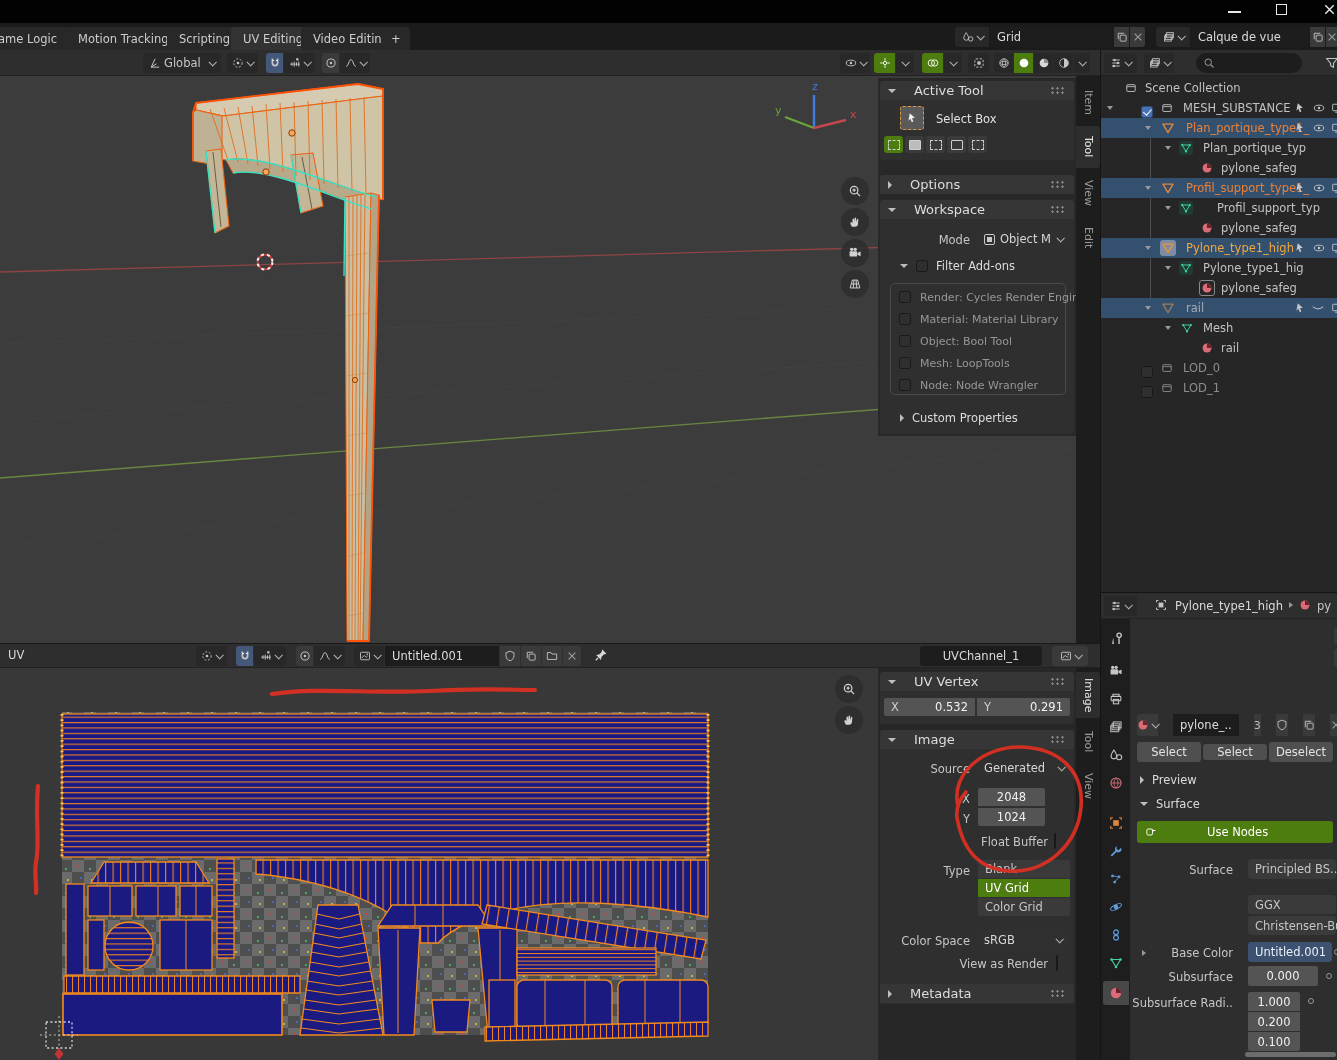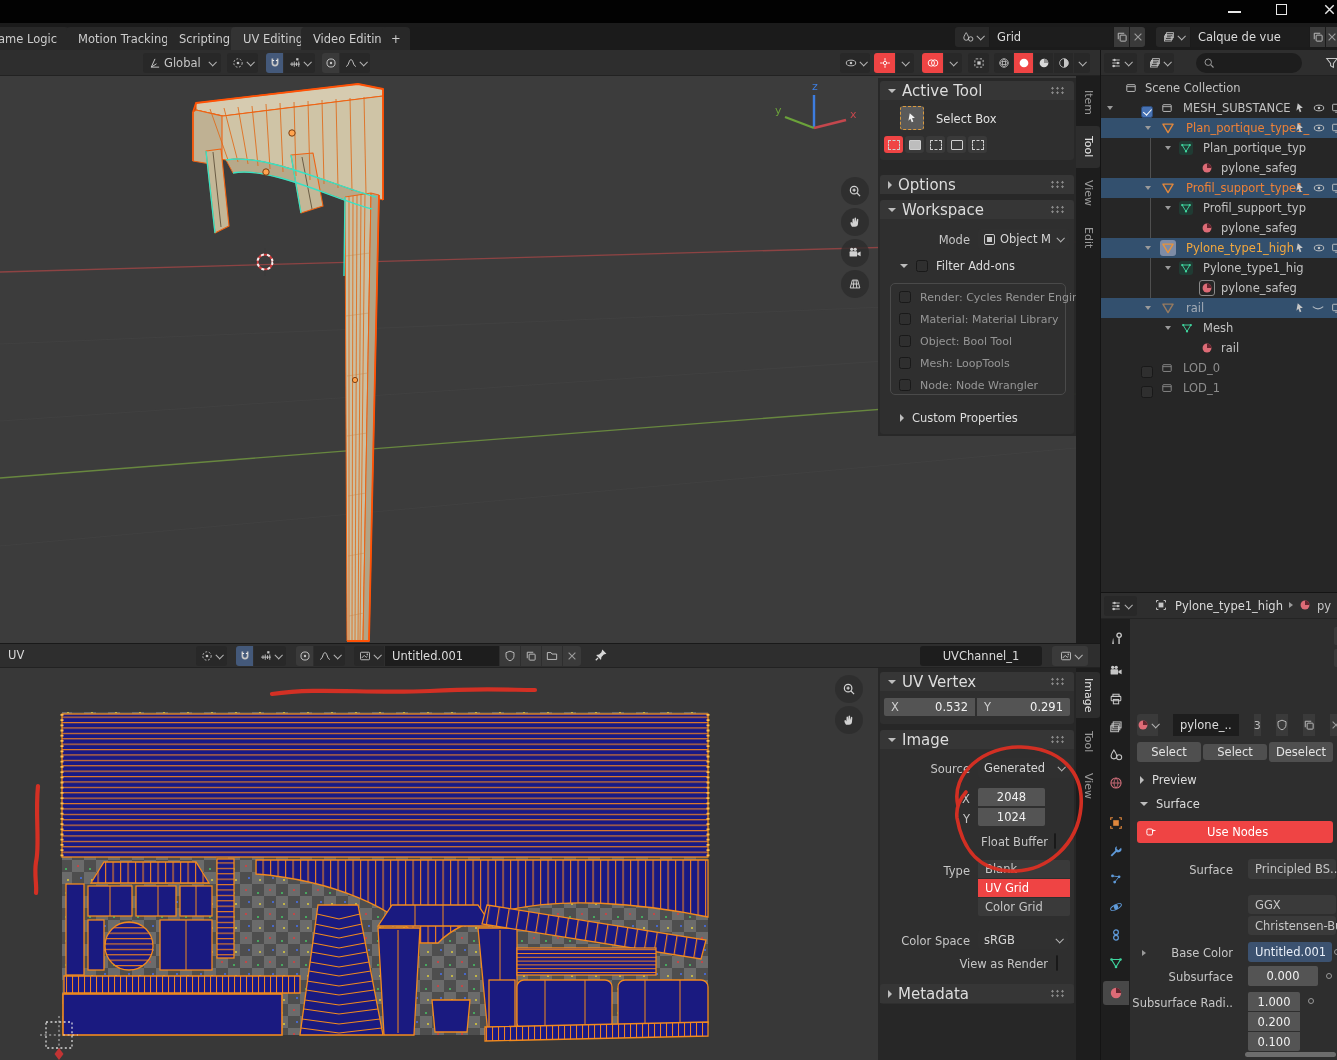--- a/index.html
+++ b/index.html
@@ -6,37 +6,37 @@
 html,body{background:#000}
 body{font-family:"DejaVu Sans","Liberation Sans",sans-serif;-webkit-font-smoothing:antialiased}
 #app{position:relative;width:1337px;height:1060px;overflow:hidden;background:#161616;font-size:12px;color:#c8c8c8}
 .a{position:absolute}
 .f{display:flex;align-items:center}
 .lbl{color:#c6c6c6;font-size:11.5px;white-space:nowrap}
 .rt{justify-content:flex-end;text-align:right}
 .btn{background:#282828;border-radius:3px;display:flex;align-items:center;justify-content:center;gap:3px;color:#c9c9c9}
 .btn.lite{background:#3a3a3a}
 .btn.press{background:#44597a}
-.btn.blue{background:#ef4444;color:#fff}
+.btn.blue{background:#4d7c0f;color:#fff}
 .vfield{background:#545454;border-radius:2px;color:#f1f1f1;font-size:11.5px;display:flex;align-items:center;padding:0 7px}
 .dark{background:#1d1d1d;border-radius:3px;color:#dcdcdc;font-size:11.5px;display:flex;align-items:center;padding:0 7px}
 .drop{background:#303030;border-radius:3px;color:#d6d6d6;font-size:11.5px;display:flex;align-items:center;gap:5px;padding:0 6px}
 .chev{width:6px;height:6px;border-right:1.4px solid #b3b3b3;border-bottom:1.4px solid #b3b3b3;transform:rotate(45deg) translateY(-1px);flex:none}
 .tri{width:0;height:0;flex:none}
 .tri.d{border-left:4px solid transparent;border-right:4px solid transparent;border-top:4.8px solid #bdbdbd}
 .tri.r{border-top:4px solid transparent;border-bottom:4px solid transparent;border-left:4.8px solid #bdbdbd}
 .tri.sm.d{border-left:3.2px solid transparent;border-right:3.2px solid transparent;border-top:4px solid #9a9a9a}
 .tri.sm.r{border-top:3.2px solid transparent;border-bottom:3.2px solid transparent;border-left:4px solid #9a9a9a}
 .dots{width:16px;height:9px;background-image:radial-gradient(circle,#8a8a8a 1px,transparent 1.3px);background-size:5px 4.5px}
 .cb{width:12px;height:12px;border-radius:2.5px;background:#2f2f2f;border:1px solid #191919;flex:none;position:relative}
 .cb.on{background:#4772b3;border-color:#2c4c7c}
 .cb.on::after{content:"";position:absolute;left:3.3px;top:0.4px;width:3.6px;height:7px;border-right:1.8px solid #fff;border-bottom:1.8px solid #fff;transform:rotate(42deg)}
 .ic{width:14px;height:14px;flex:none;color:#c6c6c6}
 .ic.s12{width:12px;height:12px}
-.ph{display:flex;align-items:center;gap:6px;padding:0 8px;color:#dddddd;font-size:15px;background:#363636;border-radius:3px 3px 0 0;height:19px}
+.ph{display:flex;align-items:center;gap:18px;padding:0 8px;color:#dddddd;font-size:13px;background:#363636;border-radius:3px 3px 0 0;height:19px}
 .pbody{background:#2f2f2f;border-radius:0 0 3px 3px}
 .vtab{writing-mode:vertical-rl;font-size:11px;color:#9a9a9a;display:flex;align-items:center;justify-content:center}
 .vtab.act{color:#e2e2e2;background:#2d2d2d;border-radius:0 3px 3px 0}
 .orow{position:absolute;left:0;width:237px;height:20px;display:flex;align-items:center;font-size:11.5px;color:#c2c2c2}
 .orow.sel{background:#33506e}
 .torange{color:#ed8137}.tactive{color:#f3a73d}.tgray{color:#8d8d8d}.tdim{color:#a3abb5}
 .iconin{position:absolute;display:flex;align-items:center}
 .adot{width:6px;height:6px;border:1.2px solid #989898;border-radius:50%;flex:none}
 .ptab{position:absolute;left:2px;width:26px;height:24px;display:flex;align-items:center;justify-content:center;border-radius:3px 0 0 3px}
 .ptab.act{background:#484848}
@@ -913,21 +913,21 @@
       </div>
       <div class="orow" style="top:122px">
         <span class="iconin" style="left:64px">
             <span class="tri sm d"></span>
           </span>
         <span class="iconin" style="left:78px;background:#203b33;border-radius:3px;padding:1px">
             <svg class="ic s12" style="color:#3fd49d">
               <use href="#s-trid"></use>
             </svg>
           </span>
-        <span class="a" style="left:102px">Profil_support_typ</span>
+        <span class="a" style="left:116px">Profil_support_typ</span>
       </div>
       <div class="orow" style="top:142px">
         <span class="iconin" style="left:100px">
             <svg class="ic s12">
               <use href="#s-mat"></use>
             </svg>
           </span>
         <span class="a" style="left:120px">pylone_safeg</span>
       </div>
       <div class="orow sel" style="top:162px">

